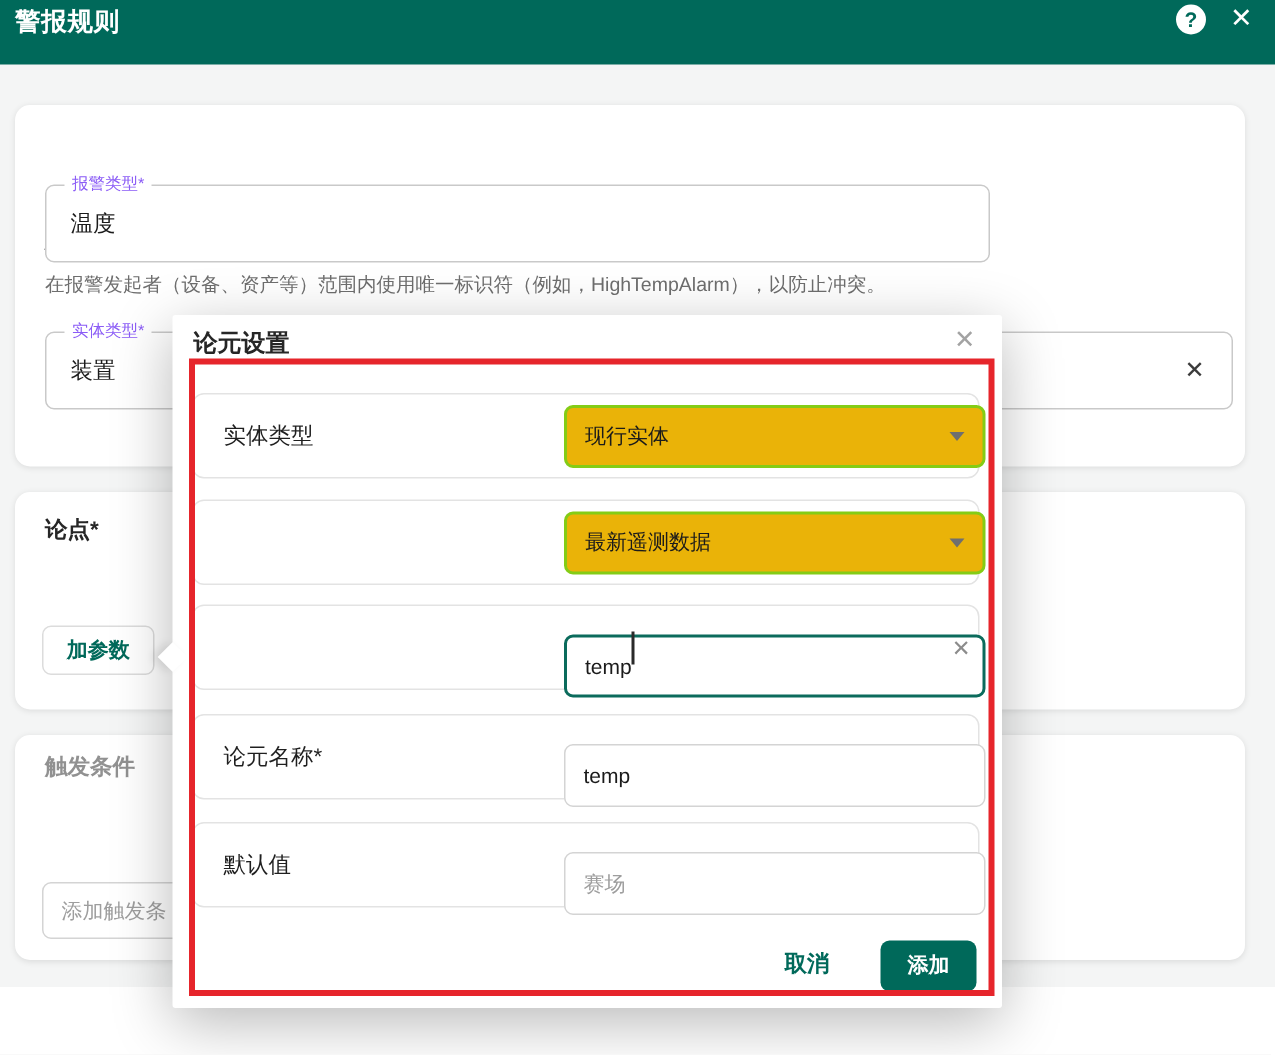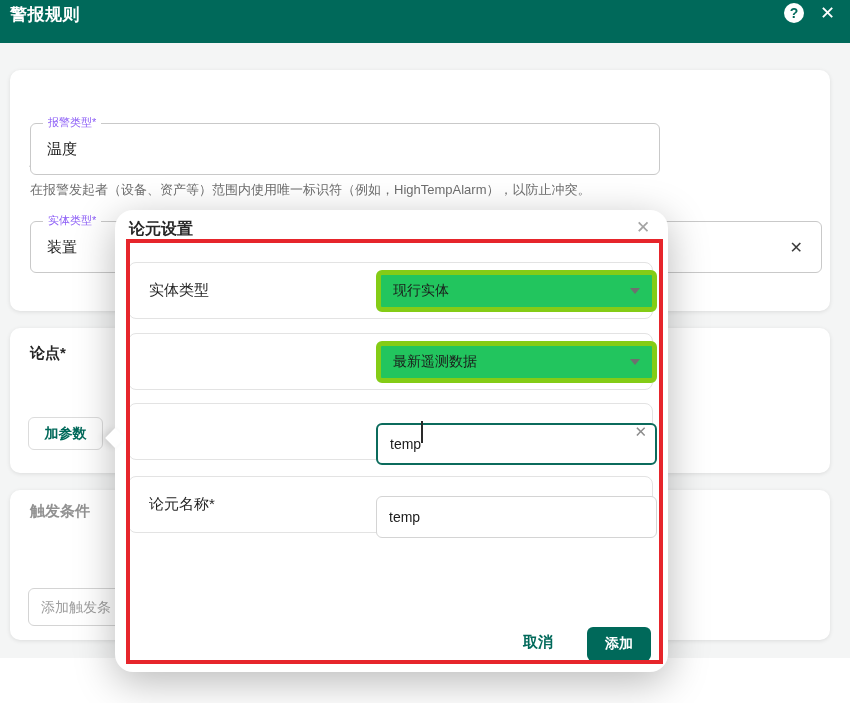--- a/index.html
+++ b/index.html
@@ -40,30 +40,30 @@
   .text-btn{font-size:15px;font-weight:700;color:#00695a;cursor:pointer;}
   .raised-btn{background:#00695a;color:#fff;font-size:14px;font-weight:700;border:none;border-radius:6px;
     display:flex;align-items:center;justify-content:center;cursor:pointer;}
   
   .plain-input{box-sizing:border-box;border:1px solid #d4d4d4;border-radius:6px;background:#fff;
     font-size:14px;color:#1b1b1b;padding:0 12px;font-family:inherit;outline:none;margin-top:12px;}
   .plain-input::placeholder{color:#9e9e9e;}
   
   .page-footer{position:absolute;left:0;top:658px;width:850px;height:45px;background:#fff;}
   
-  .modal{position:absolute;left:115px;top:210px;width:553px;height:462px;background:#fff;border-radius:18px;
+  .modal{position:absolute;left:115px;top:210px;width:553px;height:462px;background:#fff;border-radius:2px;
     box-shadow:0 10px 40px rgba(0,0,0,.28);z-index:10;}
   .modal-caret{position:absolute;left:-7px;top:221px;width:14px;height:14px;background:#fff;transform:rotate(45deg);
     box-shadow:-3px 3px 6px rgba(0,0,0,.10);}
   .modal-title{position:absolute;left:14px;top:9px;font-size:16px;font-weight:700;color:#262626;}
   .modal-close{position:absolute;left:521px;top:7px;font-size:17px;font-weight:700;color:#a3a3a3;cursor:pointer;}
   .mrow{position:absolute;left:13px;width:525px;height:57px;border:1px solid #e3e3e3;border-radius:8px;background:#fff;box-sizing:border-box;}
   .mrow .rlabel{position:absolute;left:20px;top:0;bottom:0;display:flex;align-items:center;font-size:15px;color:#1f1f1f;}
   .mctl{position:absolute;left:247px;top:7px;width:281px;height:42px;box-sizing:border-box;}
-  .mselect{border:5px solid #84cc16;border-radius:6px;background:#22c55e;display:flex;align-items:center;cursor:pointer;}
+  .mselect{border:2px solid #84cc16;border-radius:6px;background:#eab308;display:flex;align-items:center;cursor:pointer;}
   .mselect .sval{margin-left:12px;font-size:14px;color:#1b1b1b;flex:1;}
   .tri-down{width:0;height:0;border-left:5px solid transparent;border-right:5px solid transparent;border-top:6px solid #6f6f6f;margin-right:12px;}
   .minput-wrap{position:relative;}
   .minput-wrap input{width:100%;height:100%;}
   .minput-wrap.focused input{border:2px solid #0b6b5c;padding-right:30px;}
   .text-cursor{position:absolute;left:45px;top:10px;width:1.5px;height:22px;background:#2a2a2a;}
   .input-clear{position:absolute;right:10px;top:50%;transform:translateY(-50%);font-size:15px;color:#8c8c8c;cursor:pointer;}
   .modal-cancel{position:absolute;left:408px;top:423px;}
   .modal-add{position:absolute;left:472px;top:417px;width:64px;height:34px;}
   
@@ -145,20 +145,26 @@
       </div>
     </div>
 
     <div class="mrow" style="top:266px;">
       <span class="rlabel">论元名称*</span>
       <div class="mctl minput-wrap">
         <input class="plain-input" value="temp" style="">
       </div>
     </div>
 
+    <div class="mrow" style="top:338px;">
+      <span class="rlabel">默认值</span>
+      <div class="mctl minput-wrap">
+        <input class="plain-input" placeholder="赛场" style="">
+      </div>
+    </div>
 
     <span class="text-btn modal-cancel">取消</span>
     <button class="raised-btn modal-add">添加</button>
   </div>
 
   <div class="annotation"></div>
 
 </div>
 
 </body></html>

